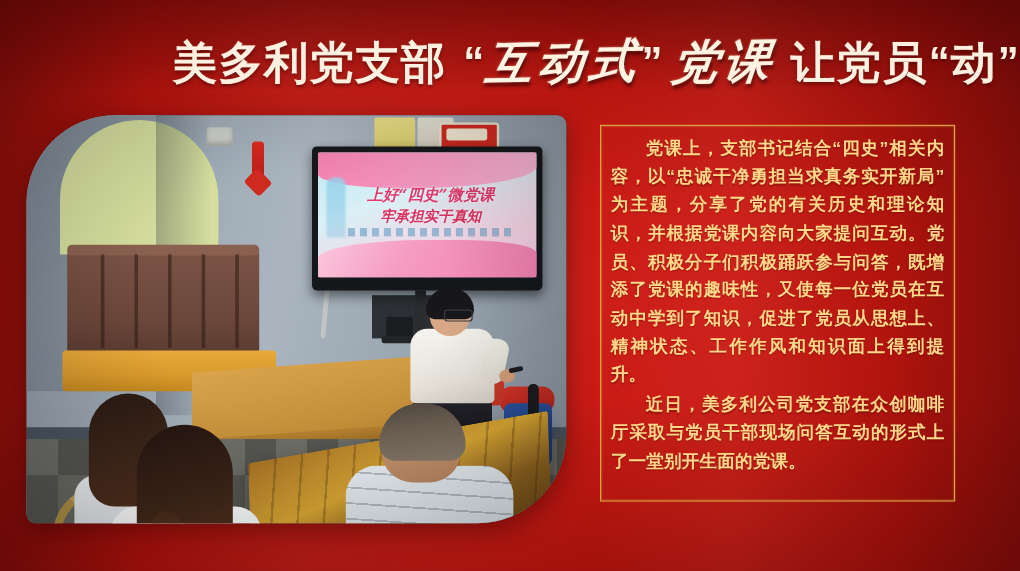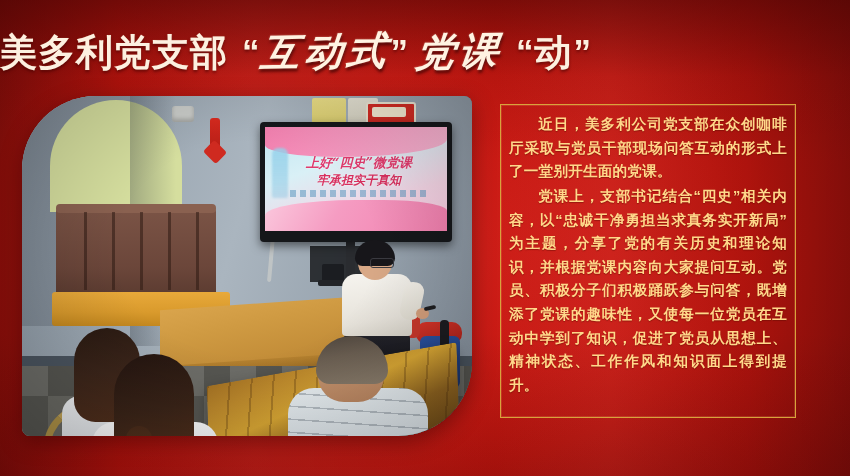--- a/index.html
+++ b/index.html
@@ -28,21 +28,21 @@
       rgba(0,0,0,.28) 100%);
   }
   #poster::after{
     content:"";position:absolute;inset:0;pointer-events:none;
     background:linear-gradient(180deg,rgba(70,4,3,.55) 0%,rgba(70,4,3,.10) 16%,rgba(0,0,0,0) 34%,rgba(0,0,0,0) 70%,rgba(60,3,3,.22) 100%);
   }
 
   
   .title-bar{
     position:absolute;left:0;top:18px;width:850px;height:68px;
-    display:flex;align-items:center;justify-content:flex-start;
+    display:flex;align-items:center;justify-content:flex-end;
     z-index:6;white-space:nowrap;
   }
   .t-seg{
     font-size:37px;line-height:1;font-weight:700;
     color:#fdf0e0;
     text-shadow:0 2px 3px rgba(70,0,0,.65), 0 0 1px rgba(255,220,180,.5);
     letter-spacing:1px;
   }
   .t-quote{
     font-size:35px;font-weight:700;color:#fdf0e0;
@@ -233,20 +233,21 @@
 
   <div class="title-bar">
     <span class="t-seg">美多利党支部</span>
     <span class="sp-md"></span>
     <span class="t-quote">“</span>
     <span class="t-brush">互动式</span>
     <span class="t-quote">”</span>
     <span class="sp-sm"></span>
     <span class="t-brush">党课</span>
     <span class="sp-md"></span>
+    <span class="t-seg">让党员</span>
     <span class="t-quote">“</span>
     <span class="t-seg">动</span>
     <span class="t-quote">”</span>
   </div>
 
   <div class="photo">
 
     <div class="ph wall"></div>
     <div class="ph wall-left"></div>
     <div class="ph greenwall-curve"></div>
@@ -320,18 +321,18 @@
     <div class="ph w2-body"></div>
 
     <div class="ph w2-hair"></div>
     <div class="ph w2-tail"></div>
 
     <div class="ph photo-shade"></div>
   </div>
 
   <div class="panel">
     <div class="panel-inner">
+      <p class="para">党课上，支部书记结合“四史”相关内容，以“忠诚干净勇担当求真务实开新局”为主题，分享了党的有关历史和理论知识，并根据党课内容向大家提问互动。党员、积极分子们积极踊跃参与问答，既增添了党课的趣味性，又使每一位党员在互动中学到了知识，促进了党员从思想上、精神状态、工作作风和知识面上得到提升。</p>
       <p class="para">近日，美多利公司党支部在众创咖啡厅采取与党员干部现场问答互动的形式上了一堂别开生面的党课。</p>
-      <p class="para">党课上，支部书记结合“四史”相关内容，以“忠诚干净勇担当求真务实开新局”为主题，分享了党的有关历史和理论知识，并根据党课内容向大家提问互动。党员、积极分子们积极踊跃参与问答，既增添了党课的趣味性，又使每一位党员在互动中学到了知识，促进了党员从思想上、精神状态、工作作风和知识面上得到提升。</p>
     </div>
   </div>
 
 </div>
 
 </body></html>

